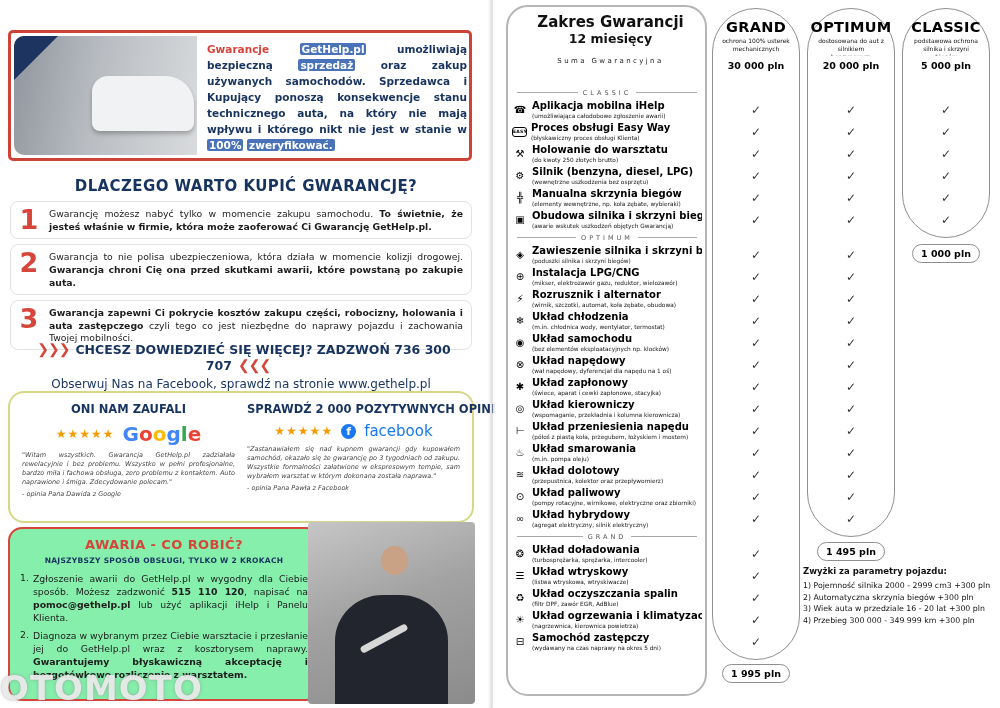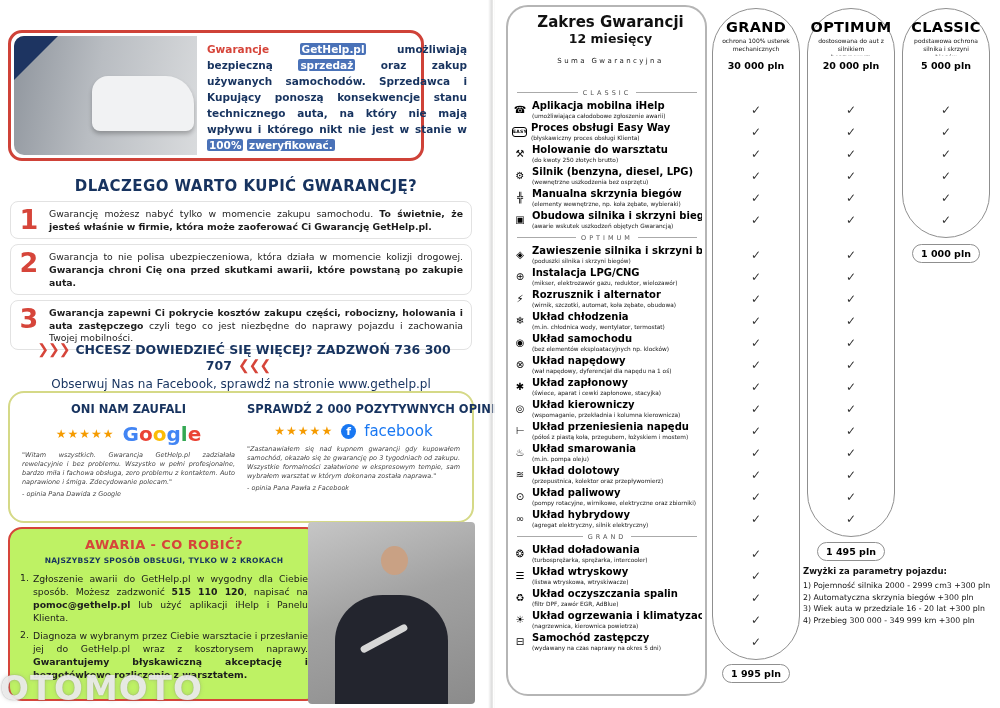--- a/index.html
+++ b/index.html
@@ -6,22 +6,22 @@
   html,body { background:#e8e8e6; }
   body { font-family: "DejaVu Sans", "Liberation Sans", sans-serif; }
   .canvas { position:relative; width:1000px; height:708px; background:#fdfdfc; overflow:hidden; }
   .page { position:absolute; top:0; height:708px; background:#fff; }
   .page-left { left:0; width:492px; }
   .page-right { left:495px; width:505px; }
   .fold { position:absolute; left:488px; top:0; width:9px; height:708px;
           background:linear-gradient(90deg, rgba(0,0,0,0) 0%, rgba(0,0,0,0.14) 45%, rgba(255,255,255,0.9) 60%, rgba(0,0,0,0.05) 100%); }
 
   
-  .intro-box { position:absolute; left:8px; top:30px; width:416px; height:131px;
-               border:3px solid #cf4238; border-radius:14px; }
+  .intro-box { position:absolute; left:8px; top:30px; width:464px; height:131px;
+               border:3px solid #cf4238; border-radius:5px; }
   .intro-photo { position:absolute; left:3px; top:3px; width:183px; height:119px;
                  border-radius:10px 0 0 10px; overflow:hidden;
                  background:linear-gradient(100deg,#8f959d 0%,#b9bdc2 45%,#d9dbdd 100%); }
   .photo-corner { position:absolute; left:0; top:0; width:0; height:0;
                   border-top:44px solid #1d3461; border-right:44px solid transparent; }
   .car-blob { position:absolute; right:3px; top:34%; width:56%; height:46%;
               background:#f1f2f3; border-radius:16px 28px 8px 8px; box-shadow:0 3px 4px rgba(0,0,0,0.25); }
   .intro-text { position:absolute; left:196px; top:9px; width:260px;
                 font-size:10.5px; font-weight:bold; color:#17335f; text-align:justify; line-height:1.52; }
   .seg-b { font-weight:bold; }
@@ -49,21 +49,21 @@
   .logo-row { display:flex; align-items:center; justify-content:center; gap:8px; margin:6px 0 5px; }
   .stars { font-size:12px; letter-spacing:1px; }
   .google-logo span { font-size:20px; font-weight:bold; }
   .fb-badge { width:15px; height:15px; border-radius:50%; color:#fff; font-weight:bold; font-size:11px;
               display:inline-flex; align-items:center; justify-content:center; line-height:1; }
   .fb-name { font-size:15px; font-weight:normal; }
   .quote { font-size:6.5px; font-style:italic; color:#444; line-height:1.4; text-align:justify; }
   .attribution { font-size:6.5px; font-style:italic; color:#444; margin-top:3px; }
 
   .awaria-box { position:absolute; left:8px; top:527px; width:312px; height:174px;
-                border:2.5px solid #d6453a; border-radius:14px; padding:8px 10px 6px 10px; background:#bef264; }
+                border:2.5px solid #d6453a; border-radius:14px; padding:8px 10px 6px 10px; background:#86efac; }
   .awaria-heading { font-size:13px; font-weight:bold; color:#d6453a; text-align:center; letter-spacing:0.4px; }
   .awaria-sub { font-size:7.5px; font-weight:bold; color:#17335f; text-align:center; margin:4px 0 7px; letter-spacing:0.3px; }
   .step { display:flex; gap:3px; margin-bottom:5px; }
   .step-num { font-size:9.3px; color:#1c1c1c; font-weight:normal; min-width:10px; }
   .step-text { font-size:9.3px; color:#1c1c1c; line-height:1.4; text-align:justify; }
 
   .awaria-photo { position:absolute; left:308px; top:522px; width:167px; height:182px;
                   background:linear-gradient(160deg,#c6c6c6 0%,#a2a2a2 45%,#8b8b8b 100%);
                   border-radius:4px; overflow:hidden; }
   .mech-body { position:absolute; bottom:0; left:16%; width:68%; height:60%;

